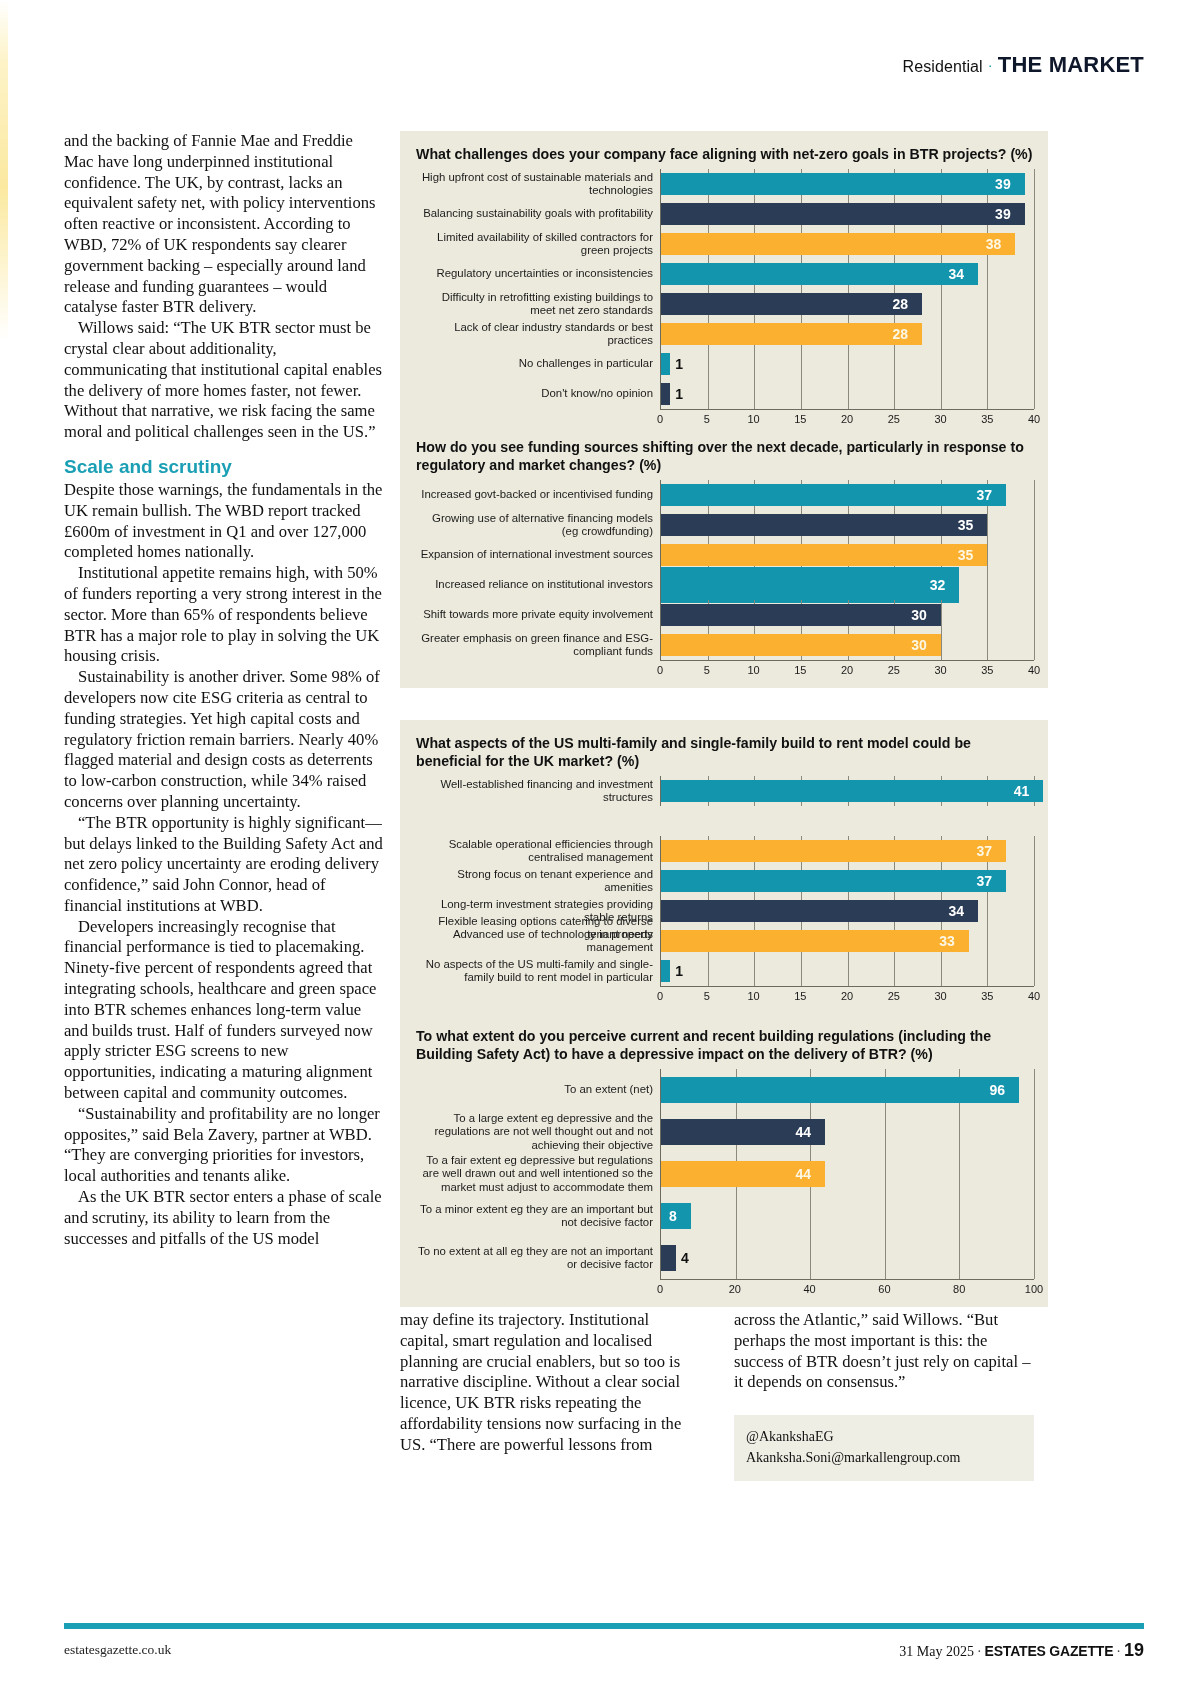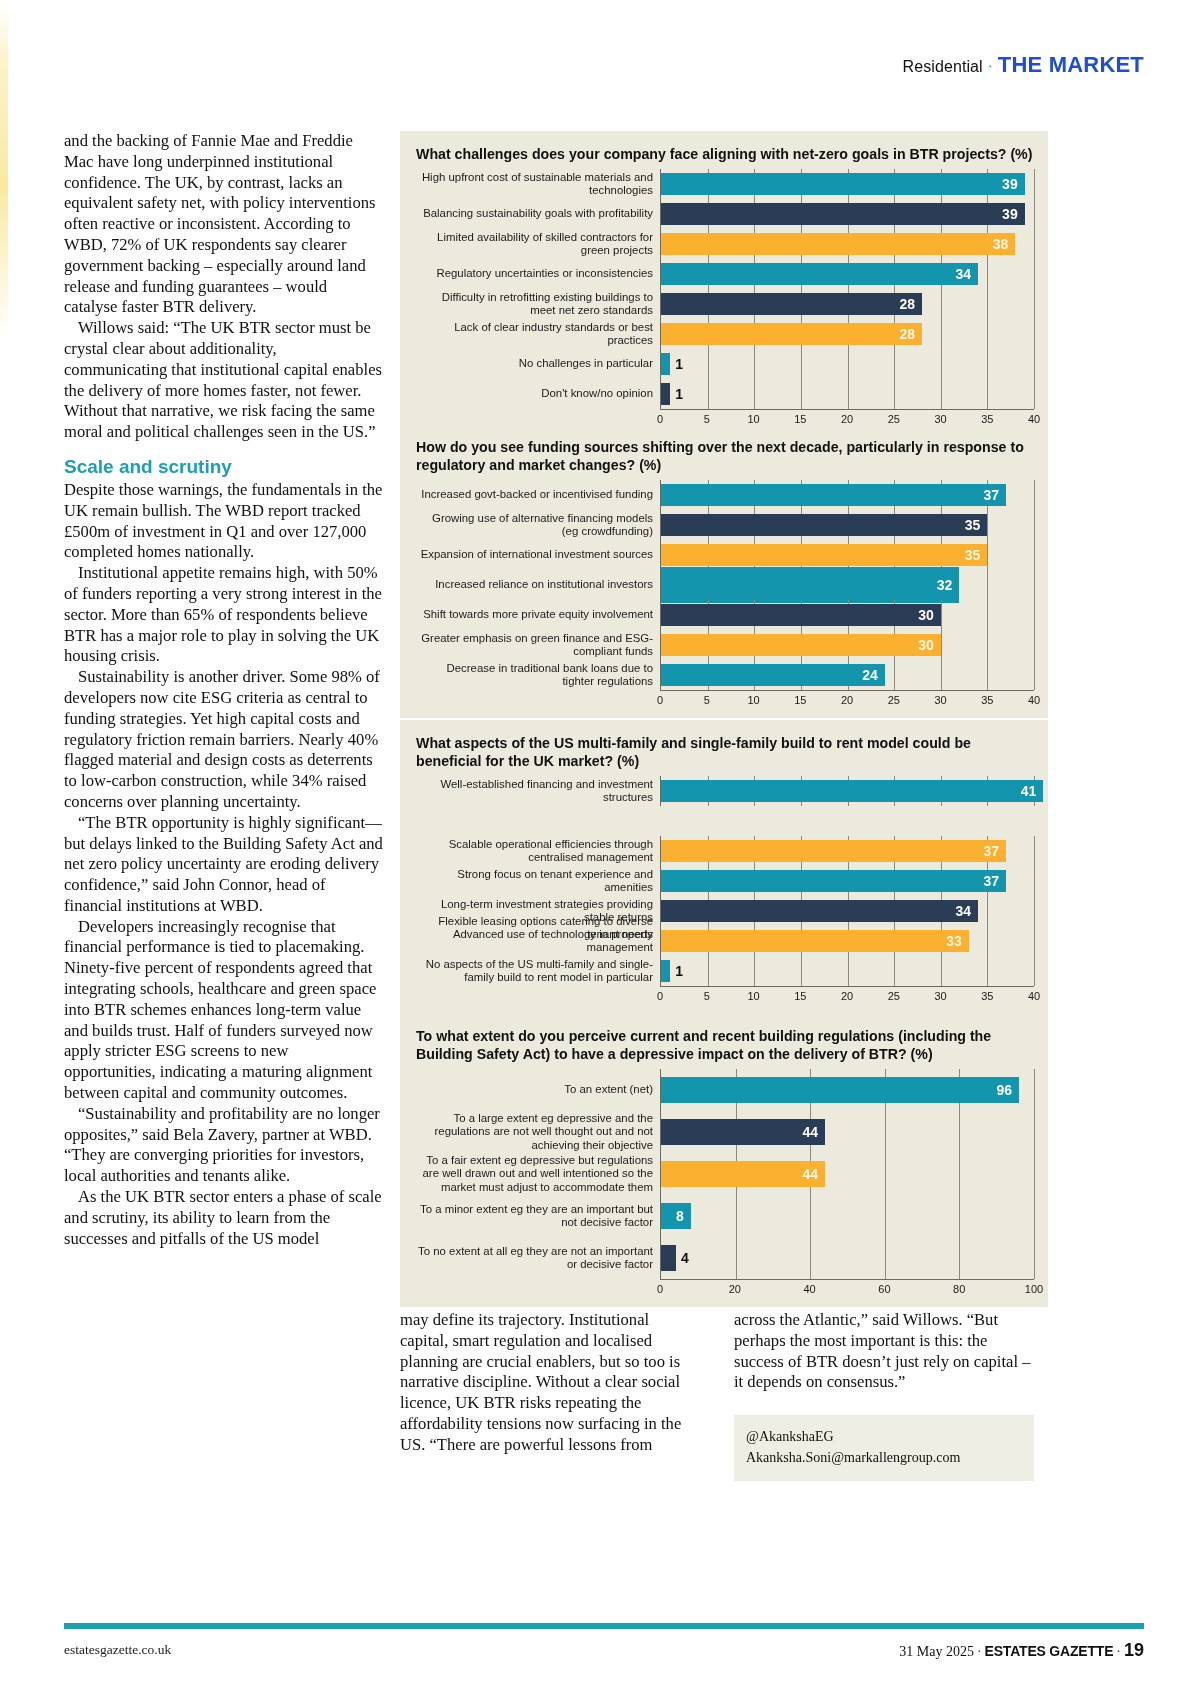--- a/index.html
+++ b/index.html
@@ -21,21 +21,21 @@
 
   
   .masthead {
     position:absolute; left:60px; right:56px; top:52px;
     text-align:right;
     font-family:"Liberation Sans", sans-serif;
     white-space:nowrap;
   }
   .masthead .kicker { font-size:16px; color:#111; letter-spacing:.1px; }
   .masthead .dot { color:#1a9fb5; font-size:15px; padding:0 5px; vertical-align:2px; }
-  .masthead .title { font-size:22px; font-weight:bold; color:#1d4ed8; letter-spacing:.2px; }
+  .masthead .title { font-size:22px; font-weight:bold; color:#0f172a; letter-spacing:.2px; }
 
   
   .col-left {
     position:absolute; left:64px; top:131px; width:320px;
     font-size:16.6px; line-height:20.8px; color:#111; text-align:left;
   }
   .col-left p { margin:0; text-indent:14px; }
   .col-left p.first { text-indent:0; }
   .subhead {
     color:#1a9fb5; font-family:"Liberation Sans", sans-serif;
@@ -99,21 +99,21 @@
     flex:1 1 auto; position:relative;
     border-left:1.5px solid #6b6b5f;
   }
   .bar {
     position:absolute; left:0; top:50%; transform:translateY(-50%);
     height:22px; display:flex; align-items:center; justify-content:flex-end;
   }
   .bar .val {
     font-family:"Liberation Sans", sans-serif;
     font-weight:bold; font-size:14px; color:#ffffff;
-    padding-right:7px; line-height:1;
+    padding-right:14px; line-height:1;
   }
   .bar.tiny { justify-content:flex-start; }
   .bar.tiny .val { color:#111; padding:0 0 0 5px; position:absolute; left:100%; }
   .bar.amber .val { color:#fdf7e4; }
   .gridlines { position:absolute; inset:0; pointer-events:none; }
   .gridlines i {
     position:absolute; top:0; bottom:0; width:1px; background:#8a8a7c; display:block;
   }
   .axis {
     display:flex; margin-top:0px;
@@ -133,21 +133,21 @@
   <div class="edge-strip"></div>
 
   <div class="masthead">
     <span class="kicker">Residential</span><span class="dot">·</span><span class="title">THE MARKET</span>
   </div>
 
   <div class="col-left">
     <p class="first">and the backing of Fannie Mae and Freddie Mac have long underpinned institutional confidence. The UK, by contrast, lacks an equivalent safety net, with policy interventions often reactive or inconsistent. According to WBD, 72% of UK respondents say clearer government backing – especially around land release and funding guarantees – would catalyse faster BTR delivery.</p>
     <p>Willows said: “The UK BTR sector must be crystal clear about additionality, communicating that institutional capital enables the delivery of more homes faster, not fewer. Without that narrative, we risk facing the same moral and political challenges seen in the US.”</p>
     <div class="subhead">Scale and scrutiny</div>
-    <p class="first">Despite those warnings, the fundamentals in the UK remain bullish. The WBD report tracked £500m of investment in Q1 and over 127,000 completed homes nationally.</p>
+    <p class="first">Despite those warnings, the fundamentals in the UK remain bullish. The WBD report tracked £600m of investment in Q1 and over 127,000 completed homes nationally.</p>
     <p>Institutional appetite remains high, with 50% of funders reporting a very strong interest in the sector. More than 65% of respondents believe BTR has a major role to play in solving the UK housing crisis.</p>
     <p>Sustainability is another driver. Some 98% of developers now cite ESG criteria as central to funding strategies. Yet high capital costs and regulatory friction remain barriers. Nearly 40% flagged material and design costs as deterrents to low-carbon construction, while 34% raised concerns over planning uncertainty.</p>
     <p>“The BTR opportunity is highly significant—but delays linked to the Building Safety Act and net zero policy uncertainty are eroding delivery confidence,” said John Connor, head of financial institutions at WBD.</p>
     <p>Developers increasingly recognise that financial performance is tied to placemaking. Ninety-five percent of respondents agreed that integrating schools, healthcare and green space into BTR schemes enhances long-term value and builds trust. Half of funders surveyed now apply stricter ESG screens to new opportunities, indicating a maturing alignment between capital and community outcomes.</p>
     <p>“Sustainability and profitability are no longer opposites,” said Bela Zavery, partner at WBD. “They are converging priorities for investors, local authorities and tenants alike.</p>
     <p>As the UK BTR sector enters a phase of scale and scrutiny, its ability to learn from the successes and pitfalls of the US model</p>
   </div>
 
   <div class="chart-panel" id="panel0" style="top:131px;">
       <div class="chart-title">What challenges does your company face aligning with net-zero goals in BTR projects? (%)</div>
@@ -416,38 +416,20 @@
               <i style="left: 62.5%;"></i>
               <i style="left: 75%;"></i>
               <i style="left: 87.5%;"></i>
               <i style="left: 100%;"></i>
             </div>
             <div class="bar amber" style="width: 75%; background: rgb(251, 176, 48); height: 22px;">
               <span class="val">30</span>
             </div>
           </div>
         </div>
-        <div class="row" style="height: 30px;">
-          <div class="cat-label">Decrease in traditional bank loans due to tighter regulations</div>
-          <div class="bar-area">
-            <div class="gridlines">
-              <i style="left: 12.5%;"></i>
-              <i style="left: 25%;"></i>
-              <i style="left: 37.5%;"></i>
-              <i style="left: 50%;"></i>
-              <i style="left: 62.5%;"></i>
-              <i style="left: 75%;"></i>
-              <i style="left: 87.5%;"></i>
-              <i style="left: 100%;"></i>
-            </div>
-            <div class="bar" style="width: 60%; background: rgb(18, 149, 173); height: 22px;">
-              <span class="val">24</span>
-            </div>
-          </div>
-        </div>
         <div class="axis">
           <div class="spacer"></div>
           <div class="ticks">
             <span style="left: 0%;">0</span>
             <span style="left: 12.5%;">5</span>
             <span style="left: 25%;">10</span>
             <span style="left: 37.5%;">15</span>
             <span style="left: 50%;">20</span>
             <span style="left: 62.5%;">25</span>
             <span style="left: 75%;">30</span>

